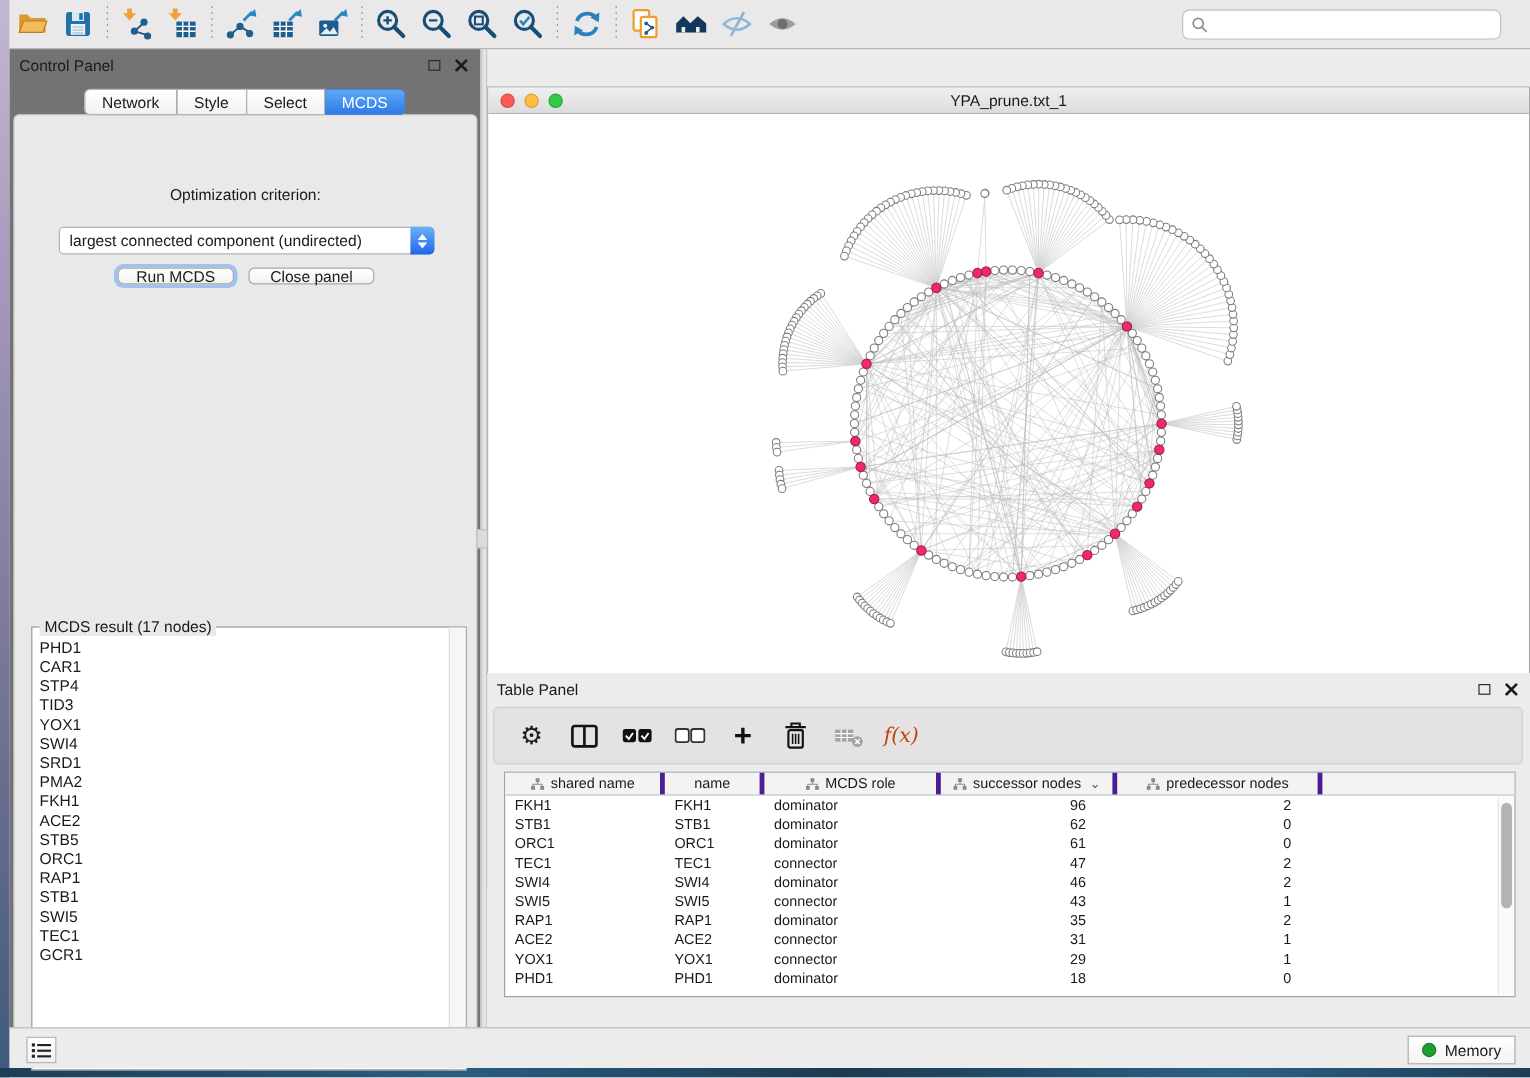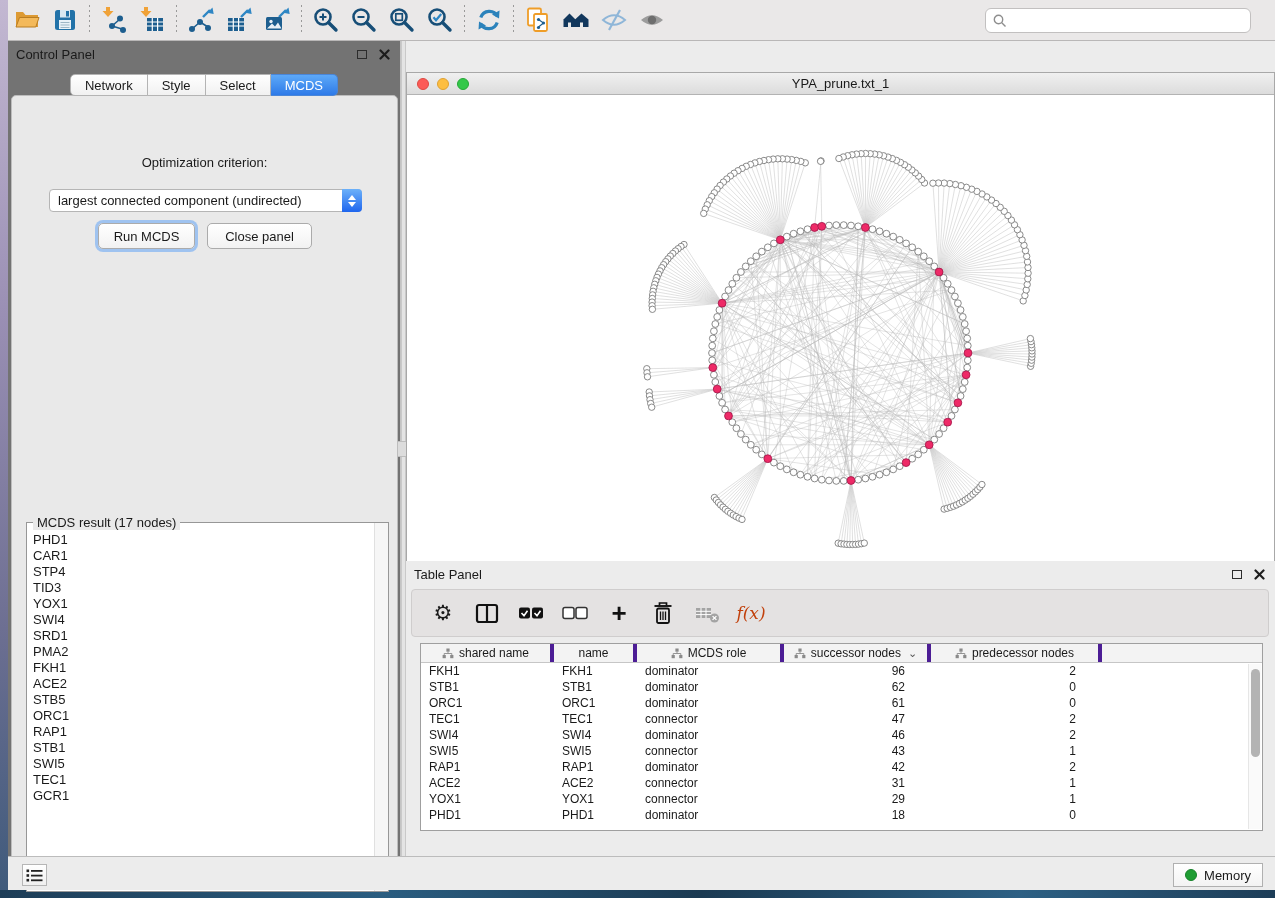--- a/index.html
+++ b/index.html
@@ -48,21 +48,21 @@
     background:#e9e9e9; border:1px solid #bdbdbd; border-radius:5px; }
   #opt-label { position:absolute; left:0; top:59px; width:100%; text-align:center; font-size:13px; }
   #criterion-select { position:absolute; left:37px; top:93px; width:313px; height:23px;
     background:#fff; border:1px solid #b5b5b5; border-radius:4px; font-size:13px;
     display:flex; align-items:center; padding-left:8px; cursor:default; }
   #criterion-stepper { position:absolute; right:-1px; top:-1px; width:20px; height:23px;
     border-radius:0 4px 4px 0; background:linear-gradient(#6cb1f9,#1f66ee);
     display:flex; flex-direction:column; align-items:center; justify-content:center; gap:2px; }
   .stp-up { width:0;height:0;border-left:4px solid transparent;border-right:4px solid transparent;border-bottom:5px solid #fff; }
   .stp-dn { width:0;height:0;border-left:4px solid transparent;border-right:4px solid transparent;border-top:5px solid #fff; }
-  .cp-btn { position:absolute; top:127px; height:26px; background:linear-gradient(#ffffff,#f2f2f2);
+  .cp-btn { position:absolute; top:127px; height:14px; background:linear-gradient(#ffffff,#f2f2f2);
     border:1px solid #ababab; border-radius:5px; font-size:13px; display:flex;
     align-items:center; justify-content:center; cursor:default; }
   #run-btn { left:86px; width:97px; box-shadow:0 0 0 3px rgba(110,170,245,.6); }
   #closepanel-btn { left:195px; width:105px; }
 
   #result-box { position:absolute; left:14px; top:426px; width:363px; height:370px;
     background:#fff; border:1px solid #979797; }
   #result-title { position:absolute; left:6px; top:-8px; background:#e9e9e9;
     padding:0 4px; font-size:13px; }
   #result-list { position:absolute; left:0; top:9px; width:348px; height:358px;
@@ -1182,21 +1182,21 @@
           <div class="t-cell" style="width: 133px;">SWI5</div>
           <div class="t-cell" style="width: 83px;">SWI5</div>
           <div class="t-cell" style="width: 147px;">connector</div>
           <div class="t-cell num" style="width: 147px;">43</div>
           <div class="t-cell num" style="width: 171px;">1</div>
         </div>
         <div class="t-row">
           <div class="t-cell" style="width: 133px;">RAP1</div>
           <div class="t-cell" style="width: 83px;">RAP1</div>
           <div class="t-cell" style="width: 147px;">dominator</div>
-          <div class="t-cell num" style="width: 147px;">42</div>
+          <div class="t-cell num" style="width: 147px;">35</div>
           <div class="t-cell num" style="width: 171px;">2</div>
         </div>
         <div class="t-row">
           <div class="t-cell" style="width: 133px;">ACE2</div>
           <div class="t-cell" style="width: 83px;">ACE2</div>
           <div class="t-cell" style="width: 147px;">connector</div>
           <div class="t-cell num" style="width: 147px;">31</div>
           <div class="t-cell num" style="width: 171px;">1</div>
         </div>
         <div class="t-row">

